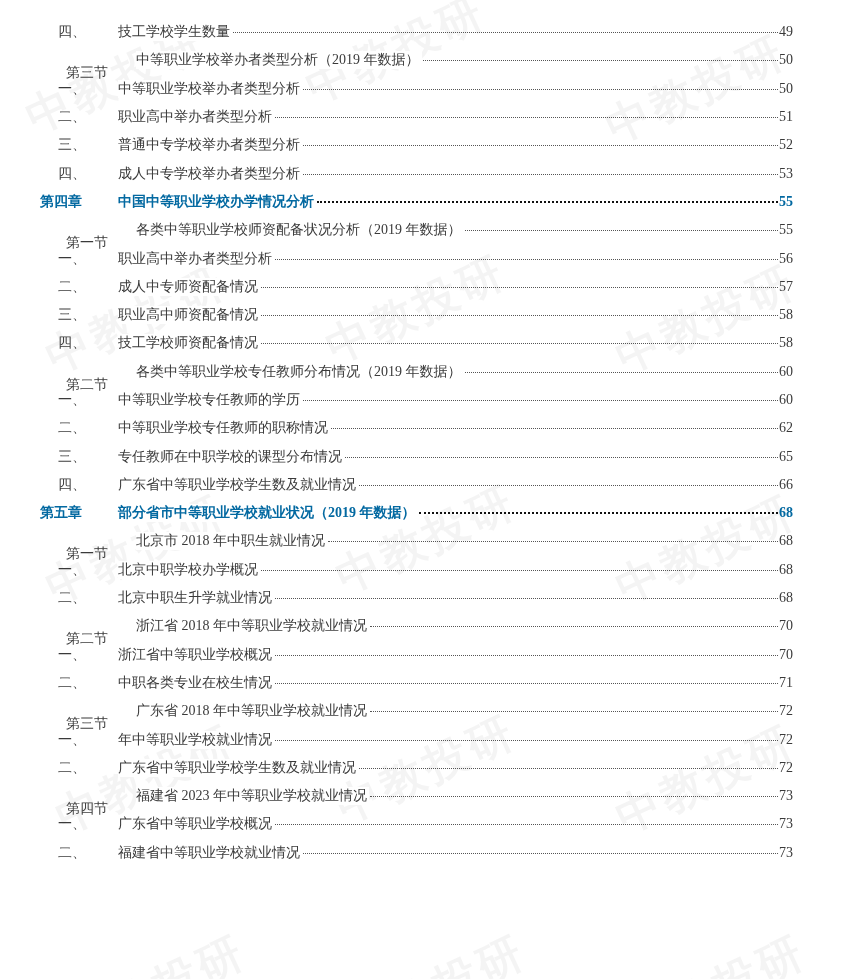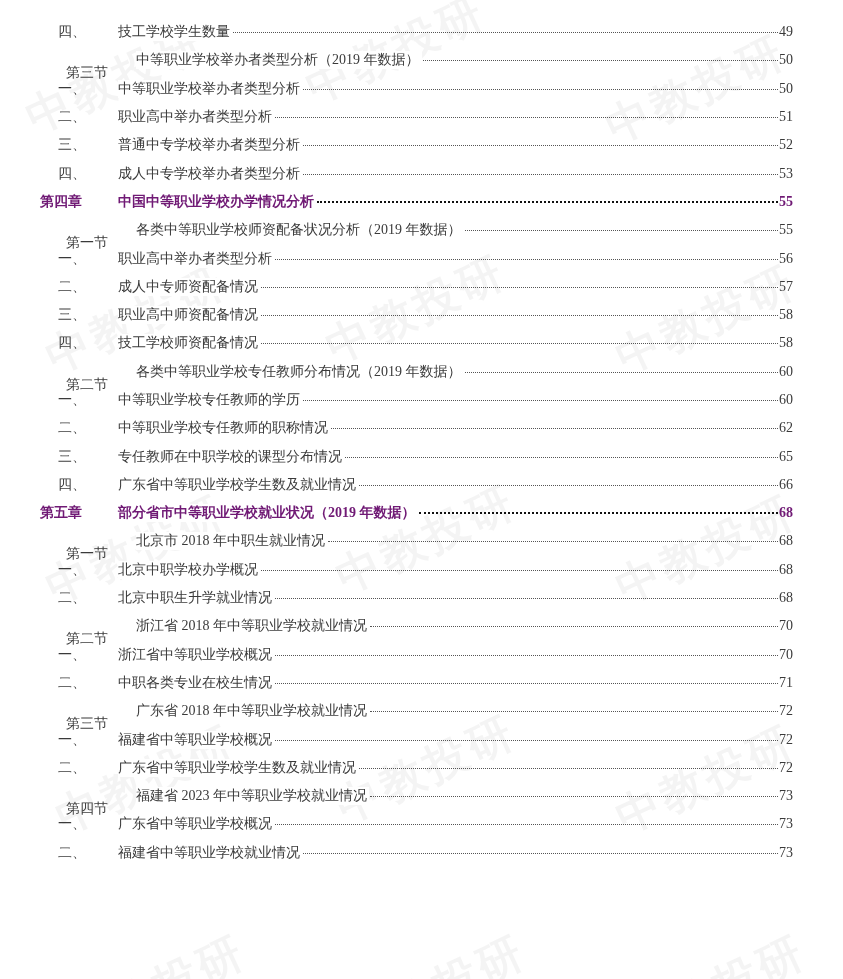--- a/index.html
+++ b/index.html
@@ -12,21 +12,21 @@
   .row { position: relative; height: 28.3px; display: flex; align-items: center; font-size: 14px; }
   .num { position: absolute; white-space: nowrap; }
   .title-wrap { position: absolute; right: 50px; display: flex; align-items: baseline; justify-content: space-between; }
   .title { white-space: nowrap; padding-right: 2px; background: #fff; }
   .leader { flex: 1; border-bottom: 1.5px dotted #555; transform: translateY(-3px); margin: 0 1px; min-width: 10px; }
   .page { white-space: nowrap; text-align: right; }
   .row.item .num { left: 58px; }
   .row.item .title-wrap { left: 118px; }
   .row.section .num { left: 66px; margin-top: 26px; }
   .row.section .title-wrap { left: 136px; }
-  .row.chapter { font-weight: bold; color: #701a75; }
+  .row.chapter { font-weight: bold; color: #0369a1; }
   .row.chapter .num { left: 40px; }
   .row.chapter .title-wrap { left: 118px; }
   .row.chapter .leader { border-bottom-color: #111; border-bottom-width: 2px; }
 </style>
 </head>
 <body>
 
 <div class="watermarks">
   <div class="wm" style="left:20px;top:50px">中教投研</div>
   <div class="wm" style="left:300px;top:20px">中教投研</div>
@@ -242,21 +242,21 @@
       <span class="num">第三节</span>
       <span class="title-wrap">
         <span class="title">广东省 2018 年中等职业学校就业情况</span>
         <span class="leader"></span>
         <span class="page">72</span>
       </span>
     </div>
     <div class="row item">
       <span class="num">一、</span>
       <span class="title-wrap">
-        <span class="title">福建省中等职业学校概况</span>
+        <span class="title">年中等职业学校就业情况</span>
         <span class="leader"></span>
         <span class="page">72</span>
       </span>
     </div>
     <div class="row item">
       <span class="num">二、</span>
       <span class="title-wrap">
         <span class="title">广东省中等职业学校学生数及就业情况</span>
         <span class="leader"></span>
         <span class="page">72</span>

